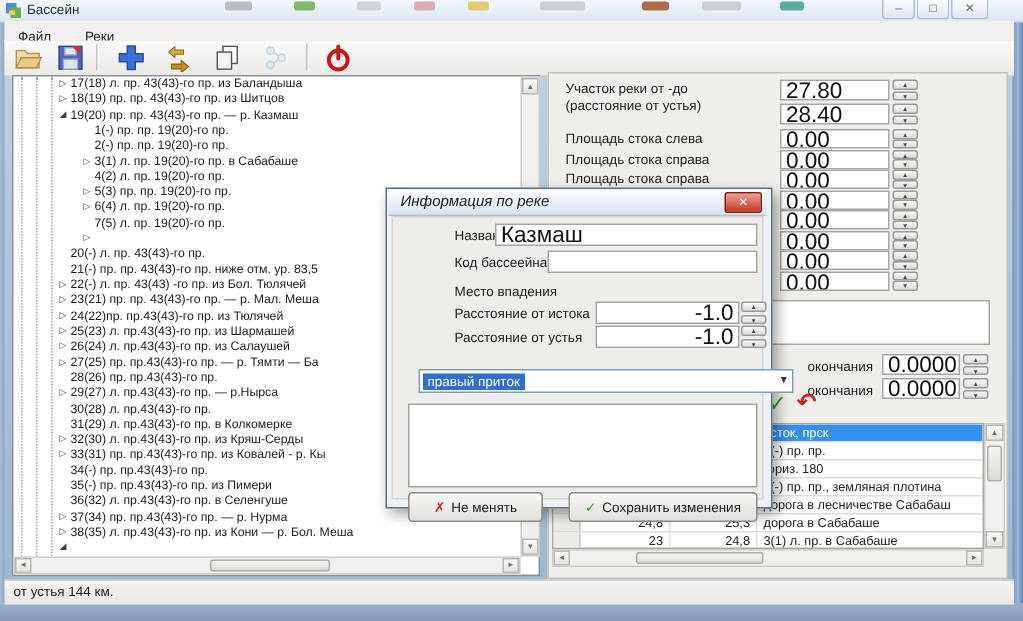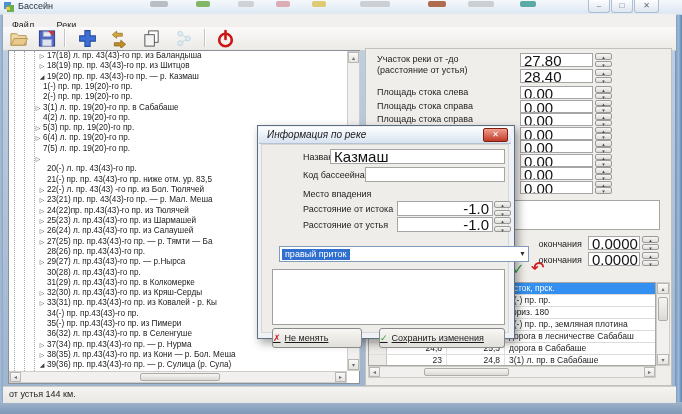--- a/index.html
+++ b/index.html
@@ -29,21 +29,21 @@
   
   #toolbar{left:3px;top:27px;width:673px;height:23px;background:linear-gradient(180deg,#fbfaf9,#eceae6);border-bottom:1px solid #d3d1cd;}
   .tbtn{top:28px;width:26px;height:21px;display:flex;align-items:center;justify-content:center;}
   .tsep{top:29px;width:1px;height:18px;background:#c6c4c0;box-shadow:1px 0 0 #fff;}
   
   #tree-panel{left:8px;top:50px;width:352px;height:334px;background:#fff;border:1px solid #8a9099;box-sizing:border-box;}
   #tree-rows{left:9px;top:51px;width:337px;height:320px;overflow:hidden;}
   .guide{top:51px;width:1px;height:320px;border-left:1px dotted #a8a8a8;}
   .tree-row{height:10.32px;line-height:10.4px;font-size:8.2px;color:#1b1b1b;white-space:nowrap;display:flex;align-items:center;}
   .tree-row .tmark{display:inline-block;width:10px;font-size:6px;color:#3d3d3d;text-align:center;flex:0 0 10px;}
-  .lvl1{padding-left:28px;} .lvl2{padding-left:24px;}
+  .lvl1{padding-left:28px;} .lvl2{padding-left:44px;}
   
   .sb-track{background:#f1f0ee;border:1px solid #cfcdc9;box-sizing:border-box;}
   .sb-arrow{background:linear-gradient(180deg,#fafaf9,#e4e2de);border:1px solid #b9b7b3;box-sizing:border-box;
     font-size:6px;color:#6e6e6e;text-align:center;line-height:10px;}
   .sb-thumb{background:linear-gradient(180deg,#f6f5f3,#dcdad5);border:1px solid #aeaca8;border-radius:2px;box-sizing:border-box;}
   
   #right-panel{left:365px;top:48px;width:307px;height:338px;background:#f0eeeb;border:1px solid #c3c1bd;box-sizing:border-box;}
   .rp-label{font-size:9px;color:#1d1d1d;white-space:nowrap;}
   .field{background:#fff;border:1px solid #a5a5a5;box-sizing:border-box;font-size:15px;color:#111;line-height:12px;padding:1px 3px;overflow:hidden;}
   .spin{width:17px;display:flex;flex-direction:column;justify-content:space-between;}
@@ -70,21 +70,21 @@
   #dlg-title{left:8px;top:2px;font-size:10px;color:#1a1a1a;font-style:italic;}
   #dlg-close{left:224px;top:1px;width:25px;height:14px;background:linear-gradient(180deg,#f09e8e,#c23a28);
     border:1px solid #7e1e10;border-radius:2px;color:#fff;font-size:8px;line-height:12px;text-align:center;box-sizing:border-box;}
   #dlg-body{left:3px;top:18px;width:248px;height:189px;background:#efedea;border:1px solid #d8d6d2;box-sizing:border-box;}
   .dlg-label{font-size:9px;color:#1c1c1c;white-space:nowrap;padding-left:28px;}
   #combo{left:17px;top:101px;width:250px;height:16px;background:#fff;border:1px solid #7f9db9;box-sizing:border-box;}
   #combo-sel{position:absolute;left:2px;top:2px;font-size:9px;line-height:11px;background:#2f6fd0;color:#fff;padding:0 3px;}
   #combo-arrow{position:absolute;right:2px;top:3px;font-size:7px;color:#333;}
   #dlg-memo{left:10px;top:124px;width:233px;height:56px;background:#fff;border:1px solid #a0a0a0;box-sizing:border-box;}
   .dlg-btn{top:183px;height:20px;background:linear-gradient(180deg,#f8f7f5,#e1dfda);border:1px solid #8a8a8a;border-radius:3px;
-    box-sizing:border-box;font-size:9px;line-height:18px;text-align:left;color:#1a1a1a;text-decoration:underline;}
+    box-sizing:border-box;font-size:9px;line-height:18px;text-align:center;color:#1a1a1a;}
   #btn-cancel{left:10px;width:90px;}
   #btn-save{left:117px;width:126px;}
   .bicon-x{color:#cc2020;font-weight:bold;margin-right:4px;}
   .bicon-v{color:#2f9e2f;font-weight:bold;margin-right:4px;}
 </style>
 </head>
 <body>
 
 <div class="abs" id="frame-left"></div>
 <div class="abs" id="frame-right"></div>
@@ -284,21 +284,20 @@
     <div class="tree-row lvl1">
       <span class="tmark">▷</span>
       <span class="ttext">37(34) пр. пр.43(43)-го пр. — р. Нурма</span>
     </div>
     <div class="tree-row lvl1">
       <span class="tmark">▷</span>
       <span class="ttext">38(35) л. пр.43(43)-го пр. из Кони — р. Бол. Меша</span>
     </div>
     <div class="tree-row lvl1">
       <span class="tmark">◢</span>
-      <span class="ttext">39(36) пр. пр.43(43)-го пр. — р. Сулица (р. Сула)</span>
     </div>
   </div>
 
 <div class="abs sb-track" style="left:347px;top:51px;width:13px;height:320px;">
   <div class="sb-arrow" style="height:11px;">▴</div>
   <div class="sb-thumb" style="position:absolute;top:120px;left:1px;width:9px;height:60px;"></div>
   <div class="sb-arrow" style="position:absolute;bottom:0;width:11px;height:11px;">▾</div>
 </div>
 
 <div class="abs sb-track" style="left:9px;top:371px;width:338px;height:12px;">

